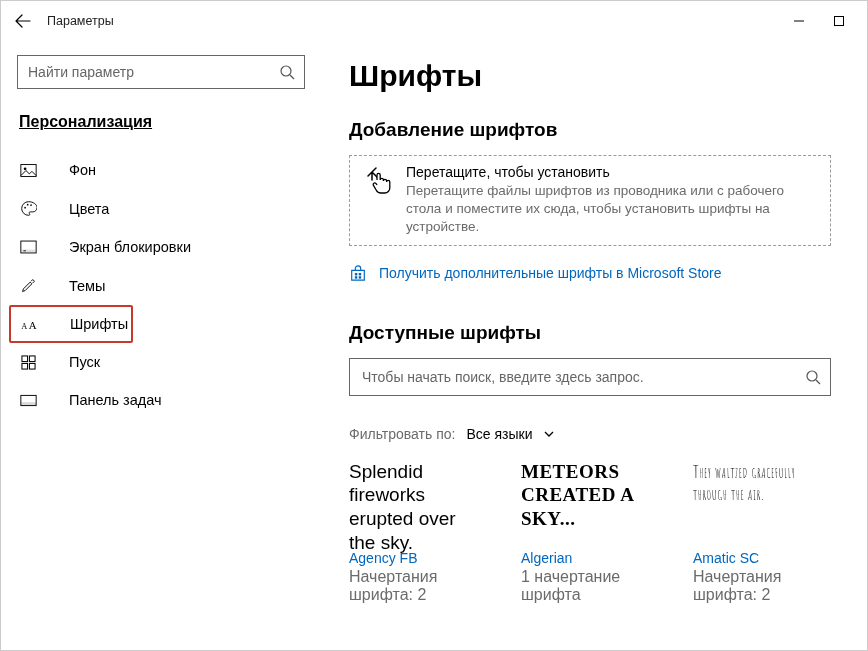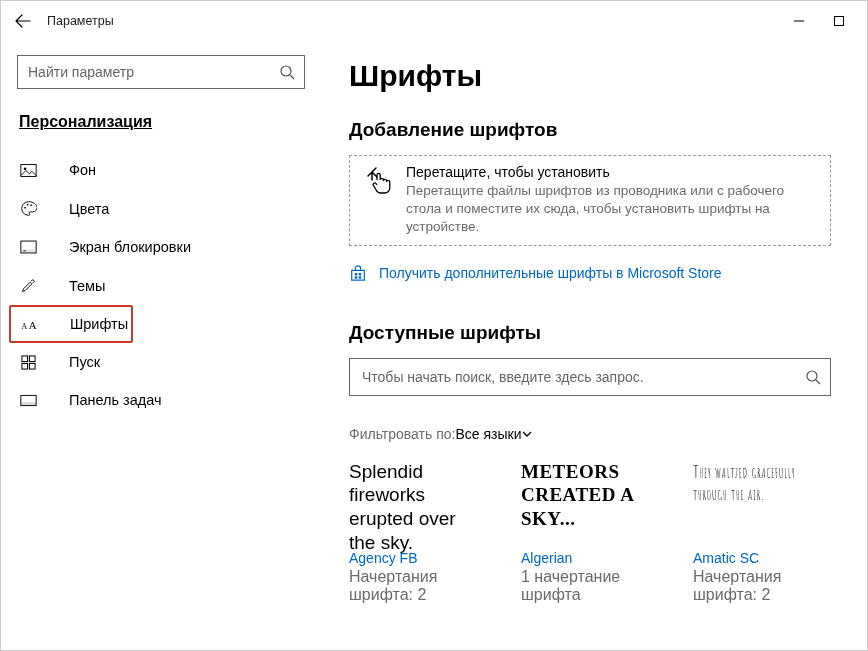--- a/index.html
+++ b/index.html
@@ -53,21 +53,21 @@
   .drop-title { font-size:14px; color:#000; margin-bottom:2px; }
   .drop-body { font-size:13.5px; color:#6b6b6b; line-height:1.35; }
   .storelink { display:flex; align-items:center; gap:12px; color:#0067c0; font-size:14px; cursor:pointer; margin-bottom: 40px;}
   .storelink .bag { color:#0067c0; }
   .searchfont-wrap { position:relative; margin-bottom: 30px;}
   .searchfont {
     width:100%; border:1px solid #666; padding:10px 36px 10px 12px;
     font-size:14px; background:#fff; outline:none;
   }
   .searchfont::placeholder { color:#666; }
-  .filter-row { font-size:14px; color:#6b6b6b; margin-bottom: 18px; display:flex; align-items:center; gap:0;}
+  .filter-row { font-size:14px; color:#6b6b6b; margin-bottom: 18px; display:flex; align-items:center; gap:11px;}
   .filter-row .val { color:#000; }
   .fonts-grid { display:flex; gap:34px; }
   .font-card { width: 156px; }
   .font-preview { height: 80px; font-size:19px; line-height:1.25; }
   .fp-agency { font-family: "Agency FB", "Arial Narrow", sans-serif; font-stretch: condensed; }
   .fp-algerian { font-family: Algerian, "Copperplate", serif; font-weight:700; letter-spacing:0.5px; }
   .fp-amatic { font-family: "Amatic SC", sans-serif; font-variant: small-caps; letter-spacing:0.5px; font-size:18px; }
   .font-name { color:#0067c0; font-size:14px; margin-top:10px; cursor:pointer;}
   .font-meta { color:#6b6b6b; font-size:16px; margin-top:2px;}
 

